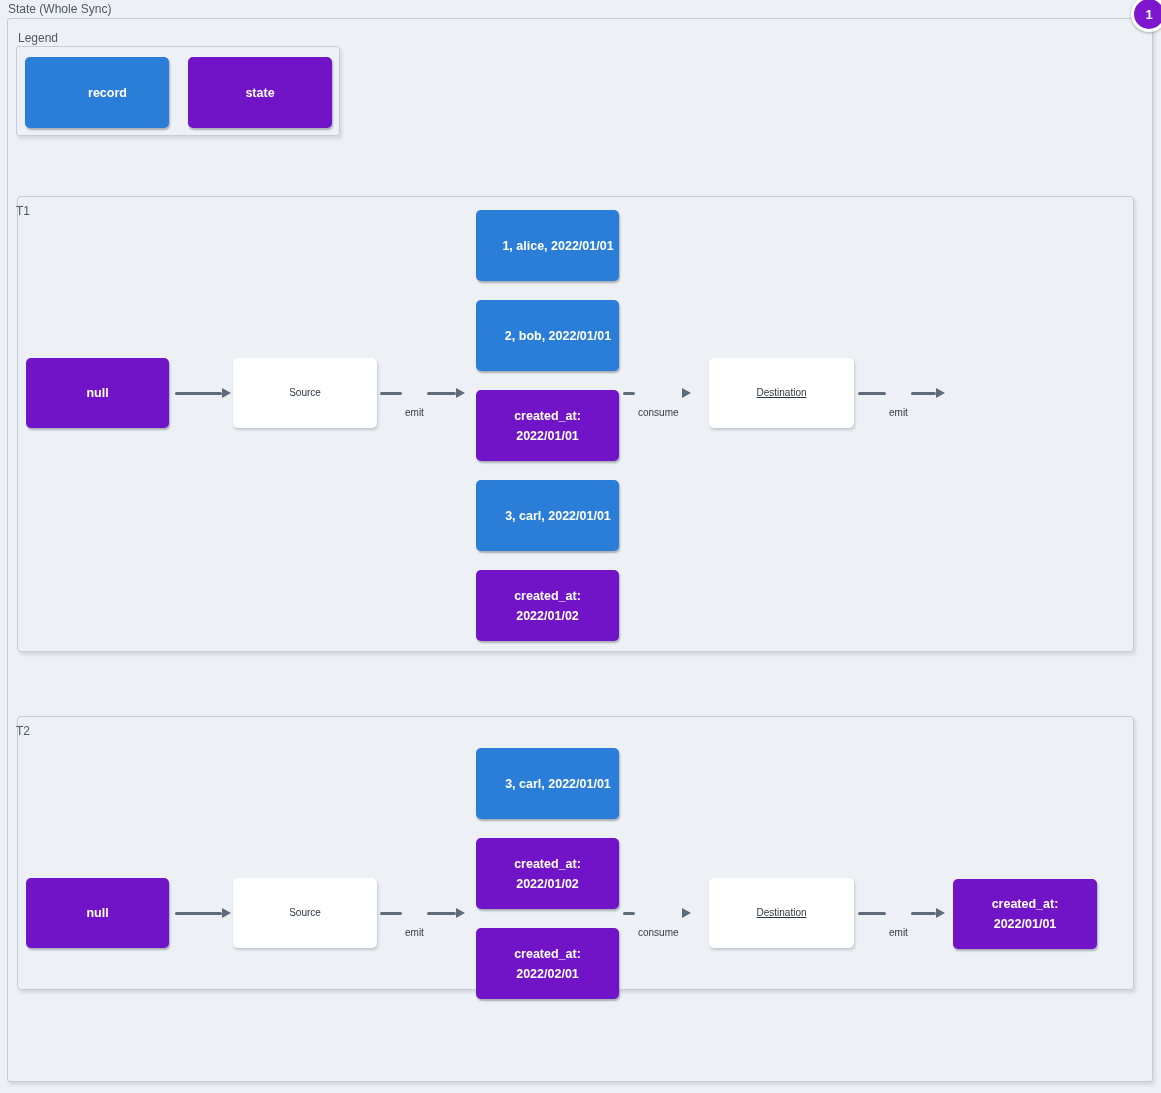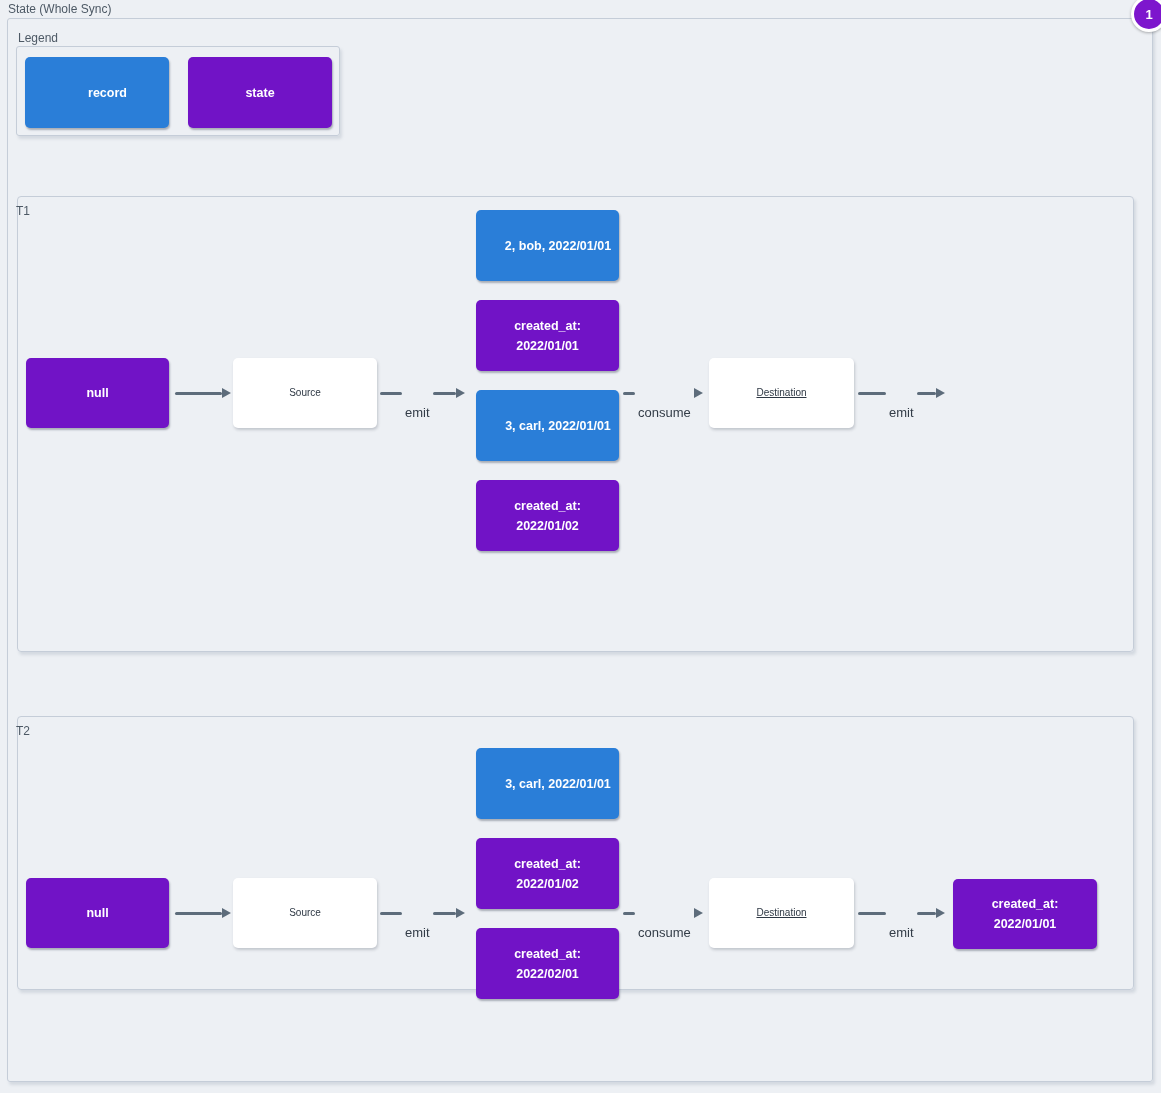--- a/index.html
+++ b/index.html
@@ -79,21 +79,21 @@
   }
   .cline.grow { flex: 1 1 auto; }
   .arrowhead {
     width: 0; height: 0;
     border-top: 5px solid transparent;
     border-bottom: 5px solid transparent;
     border-left: 9px solid var(--arrow, #5d6c7b);
     flex: 0 0 auto;
   }
   .clabel {
-    font-size: 13px;
+    font-size: 10px;
     color: #333c47;
     padding: 0 3px;
     white-space: nowrap;
     flex: 0 0 auto;
     margin-top: 39px;
   }
   .conn-input   { left: 158px; width: 56px; }
   .conn-emit-in { left: 363px; width: 85px; }
   .conn-consume { left: 606px; width: 80px; }
   .conn-emit-out{ left: 841px; width: 87px; }
@@ -148,20 +148,23 @@
 
   <div class="conn conn-emit-in">
     <div class="cline" style="width:22px"></div>
     <div class="clabel">emit</div>
     <div class="cline grow"></div>
     <div class="arrowhead"></div>
   </div>
 
   <div class="msg-col">
       <div class="node record">
+        <div>1, alice, 2022/01/01</div>
+      </div>
+      <div class="node record">
         <div>2, bob, 2022/01/01</div>
       </div>
       <div class="node state">
         <div>created_at:</div>
         <div>2022/01/01</div>
       </div>
       <div class="node record">
         <div>3, carl, 2022/01/01</div>
       </div>
       <div class="node state">

